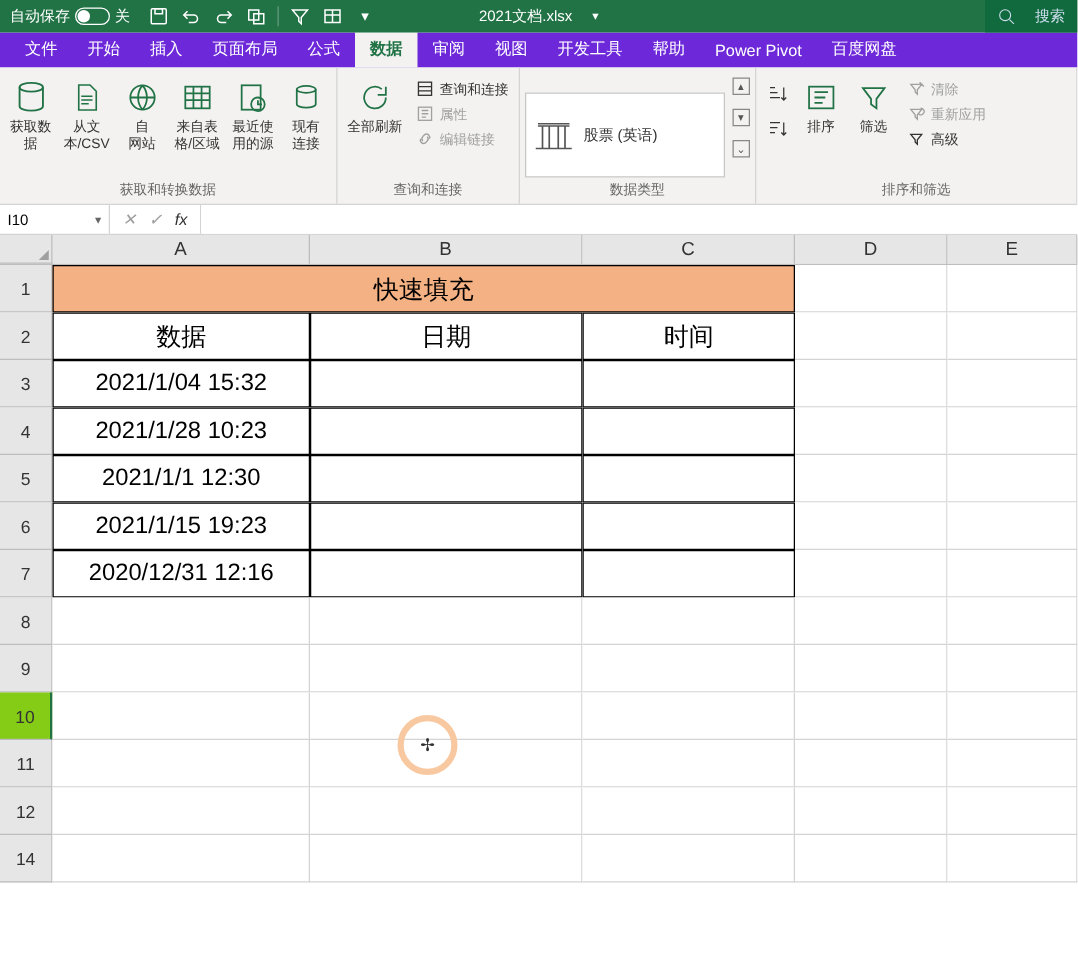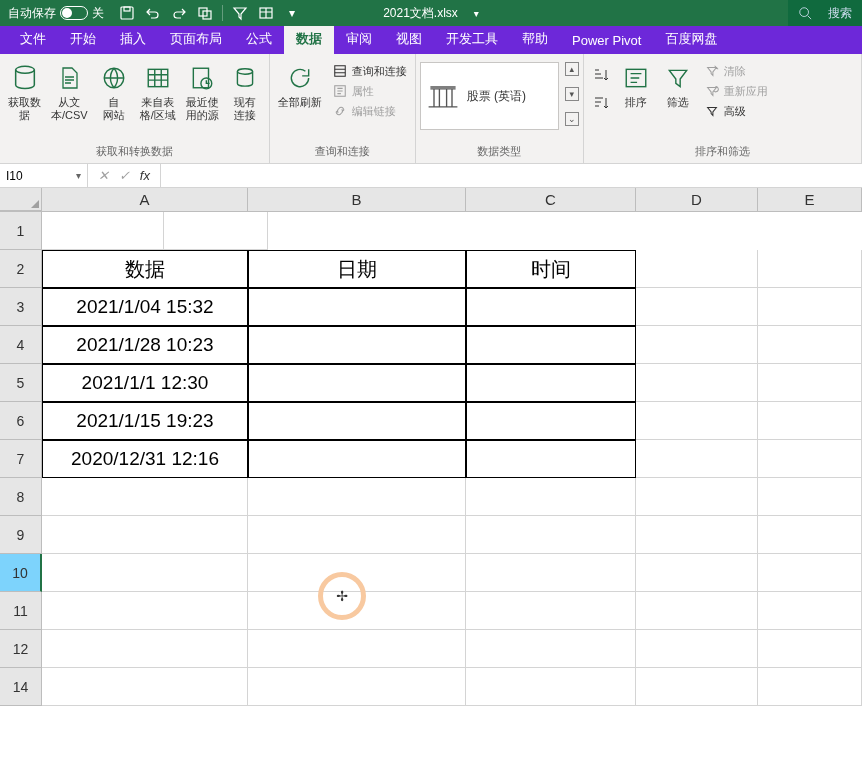--- a/index.html
+++ b/index.html
@@ -31,21 +31,21 @@
 .group-body { flex: 1; display: flex; align-items: flex-start; gap: 2px; padding-top: 4px; }
 .group-label { text-align: center; font-size: 11px; color: #666; padding: 2px 0 4px; }
 .big-btn { display: flex; flex-direction: column; align-items: center; gap: 2px; padding: 2px 4px; cursor: pointer; font-size: 11px; color: #333; text-align: center; line-height: 1.2; }
 .big-btn .ico { width: 32px; height: 32px; display: flex; align-items: center; justify-content: center; }
 .big-btn .ico svg { stroke: #217346; fill: none; stroke-width: 1.3; }
 .small-list { display: flex; flex-direction: column; gap: 2px; padding: 2px; }
 .small-btn { display: flex; align-items: center; gap: 4px; font-size: 11px; color: #333; cursor: pointer; padding: 1px 2px; }
 .small-btn.disabled { color: #a0a0a0; }
 .small-btn .si { width: 16px; height: 16px; display: flex; align-items: center; justify-content: center; }
 .small-btn .si svg { stroke: currentColor; fill: none; stroke-width: 1.2; }
-.stock-box { border: 1px solid #c8c6c4; background: #fff; width: 139px; height: 68px; display: flex; align-items: center; padding: 4px; gap: 6px; margin-top: 2px; }
+.stock-box { border: 1px solid #c8c6c4; background: #fff; width: 160px; height: 68px; display: flex; align-items: center; padding: 4px; gap: 6px; margin-top: 14px; }
 .stock-box .pillar { width: 36px; height: 36px; }
 .stock-box .txt { font-size: 12px; color: #333; }
 .stock-side { display: flex; flex-direction: column; justify-content: space-between; height: 68px; padding: 2px 0 2px 4px; }
 .stock-side .sbtn { width: 14px; height: 14px; border: 1px solid #888; display:flex;align-items:center;justify-content:center;font-size:9px;color:#555;cursor:pointer; }
 .sort-col { display:flex; flex-direction:column; gap:6px; padding:4px 2px; }
 .sort-btn { width:22px; height:22px; border:1px solid transparent; display:flex;align-items:center;justify-content:center; cursor:pointer; }
 .sort-btn svg { stroke:#333; fill:none; }
 
 
 .fbar { height: 24px; border-bottom: 1px solid #d4d4d4; display: flex; align-items: stretch; background:#fff; }
@@ -58,21 +58,21 @@
 
 
 .grid-wrap { position: relative; }
 .col-headers { display:flex; height:24px; background:#e6e6e6; border-bottom:1px solid #bdbdbd; }
 .corner { width:42px; background:#e6e6e6; border-right:1px solid #bdbdbd; border-bottom:1px solid #bdbdbd; position:relative; }
 .corner::after { content:''; position:absolute; right:2px; bottom:2px; width:0;height:0; border-left:8px solid transparent; border-bottom:8px solid #a0a0a0; }
 .col-h { border-right:1px solid #bdbdbd; display:flex; align-items:center; justify-content:center; font-size:15px; color:#333; background:#e6e6e6; cursor:pointer; }
 .col-h.a { width:206px; } .col-h.b { width:218px; } .col-h.c { width:170px; } .col-h.d { width:122px; } .col-h.e { width:104px; }
 .row { display:flex; height:38px; }
 .row-h { width:42px; background:#e6e6e6; border-right:1px solid #bdbdbd; border-bottom:1px solid #bdbdbd; display:flex; align-items:center; justify-content:center; font-size:14px; color:#333; cursor:pointer; }
-.row-h.sel { background:#7dd3fc; border-right:2px solid #217346;}
+.row-h.sel { background:#84cc16; border-right:2px solid #217346;}
 .cell { border-right:1px solid #d4d4d4; border-bottom:1px solid #d4d4d4; display:flex; align-items:center; justify-content:center; font-size:18px; padding:0 6px; background:#fff; }
 .cell.a { width:206px; } .cell.b { width:218px; } .cell.c { width:170px; } .cell.d { width:122px; } .cell.e { width:104px; }
 .merged-title { width:594px; background:#f4b183; font-size:20px; border:1px solid #000; border-right:1px solid #000; border-bottom:1px solid #000; }
 .hdr-cell { font-size:20px; border:1px solid #000; }
 .data-cell { border:1px solid #000; font-size:19px; font-family: Arial, sans-serif; }
 .empty-data { border:1px solid #000; }
 
 .cursor-ring { position:absolute; width:48px; height:48px; border:5px solid #f8c9a0; border-radius:50%; left:318px; top:384px; display:flex; align-items:center; justify-content:center; pointer-events:none; }
 .cursor-ring .plus { font-size:14px; color:#333; }
 </style>
@@ -362,20 +362,21 @@
     <div class="corner"></div>
     <div class="col-h a">A</div>
     <div class="col-h b">B</div>
     <div class="col-h c">C</div>
     <div class="col-h d">D</div>
     <div class="col-h e">E</div>
   </div>
 
   <div class="row">
       <div class="row-h">1</div>
+    <div class="cell merged-title">快速填充</div>
     <div class="cell d"></div>
       <div class="cell e"></div>
   </div>
   <div class="row">
       <div class="row-h">2</div>
     <div class="cell a hdr-cell">数据</div>
     <div class="cell b hdr-cell">日期</div>
     <div class="cell c hdr-cell">时间</div>
     <div class="cell d"></div>
       <div class="cell e"></div>

